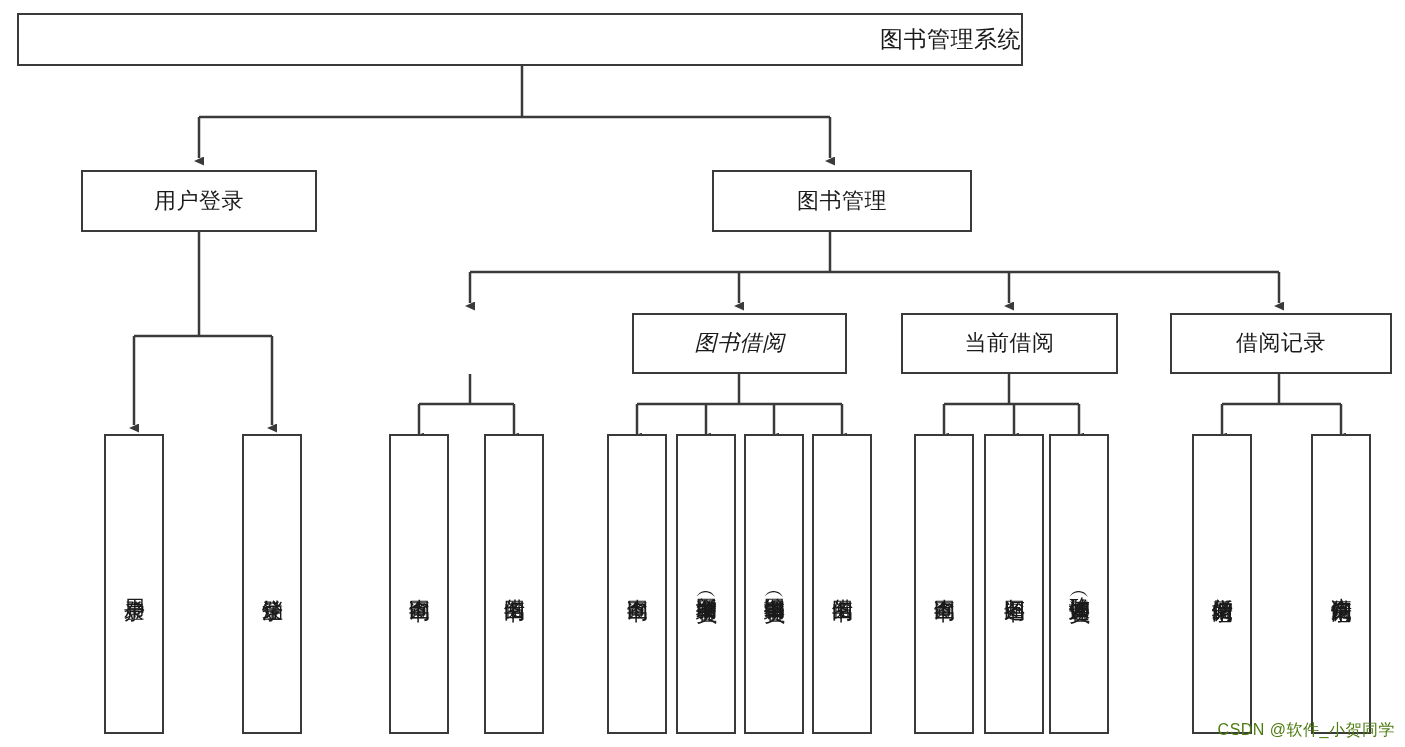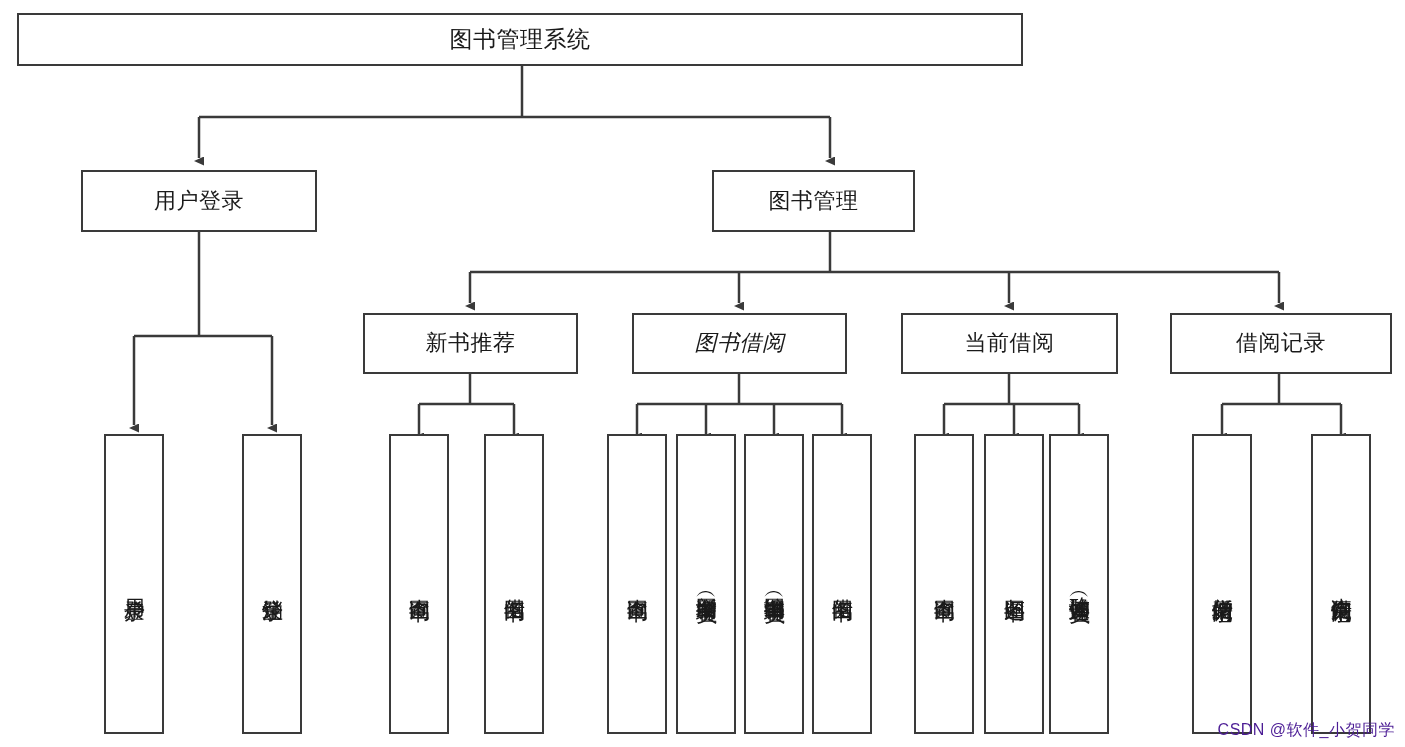--- a/index.html
+++ b/index.html
@@ -48,27 +48,28 @@
     letter-spacing: 1px;
     padding: 6px 0;
     text-align: center;
   }
   .node-v span {
     writing-mode: vertical-rl;
     text-orientation: upright;
   }
   #root-node {
     font-size: 23px;
+    justify-content: flex-end;
   }
   #watermark {
     position: absolute;
     right: 10px;
     bottom: 6px;
     font-size: 16px;
-    color: #4c1d95;
+    color: #4d7c0f;
     white-space: nowrap;
     letter-spacing: 0.5px;
   }
 </style>
 </head>
 <body>
 
 <div id="canvas">
 
   <svg id="svg-layer" viewBox="0 0 1405 747" xmlns="http://www.w3.org/2000/svg">
@@ -122,27 +123,24 @@
     </g>
   </svg>
 
   <div class="node node-h" id="root-node" style="left:17px; top:13px; width:1006px; height:53px;">
     <span>图书管理系统</span>
   </div>
 
   <div class="node node-h" style="left:81px; top:170px; width:236px; height:62px;">
     <span>用户登录</span>
   </div>
-  <div class="node node-h" style="left:712px; top:170px; width:203px; height:62px;">
+  <div class="node node-h" style="left:712px; top:170px; width:260px; height:62px;">
     <span>图书管理</span>
   </div>
 
-  <div class="node node-h" style="left:363px; top:313px; width:215px; height:61px;">
-    <span>新书推荐</span>
-  </div>
   <div class="node node-h" style="left:632px; top:313px; width:215px; height:61px;font-style:italic;">
     <span>图书借阅</span>
   </div>
   <div class="node node-h" style="left:901px; top:313px; width:217px; height:61px;">
     <span>当前借阅</span>
   </div>
   <div class="node node-h" style="left:1170px; top:313px; width:222px; height:61px;">
     <span>借阅记录</span>
   </div>
 

